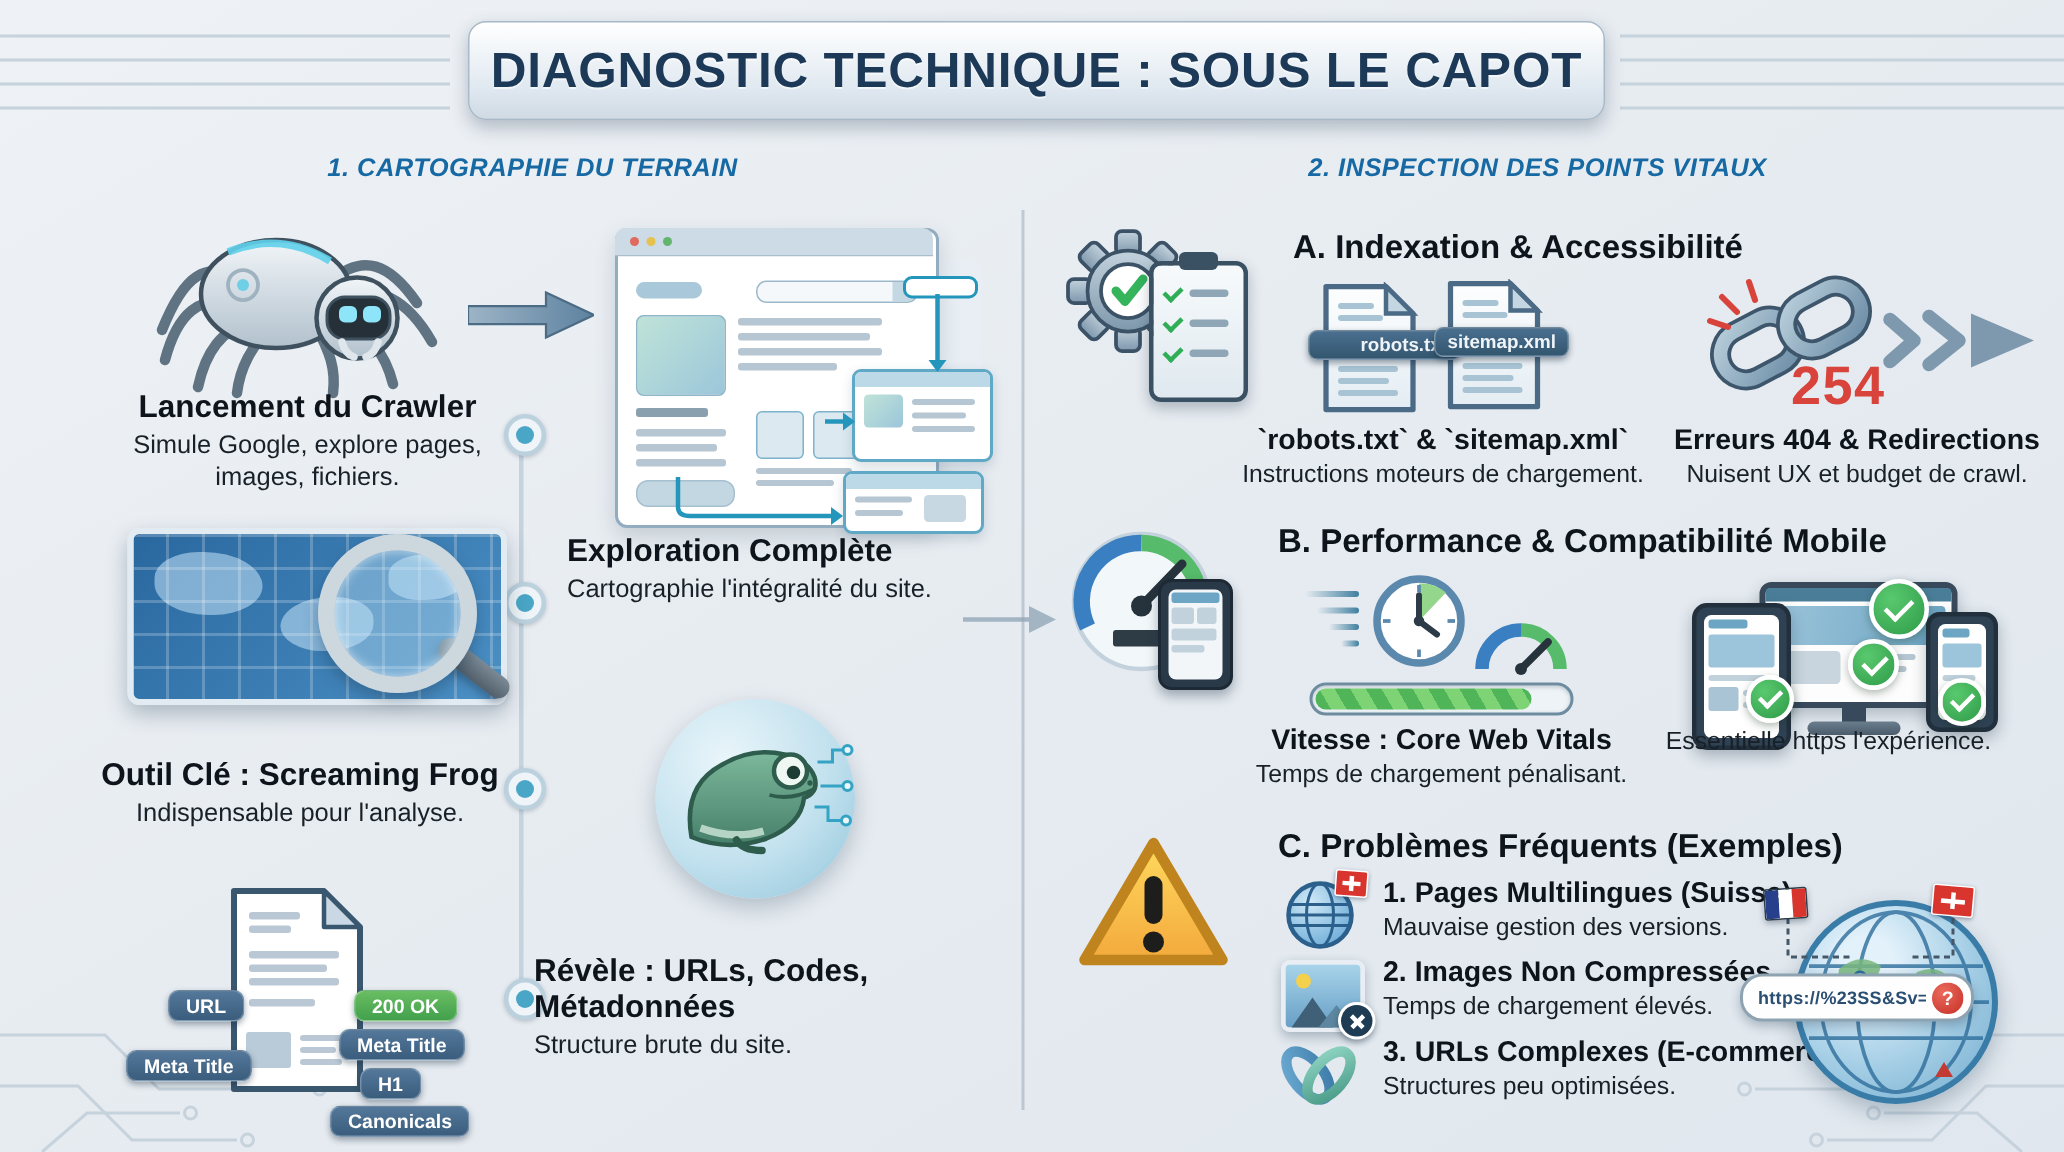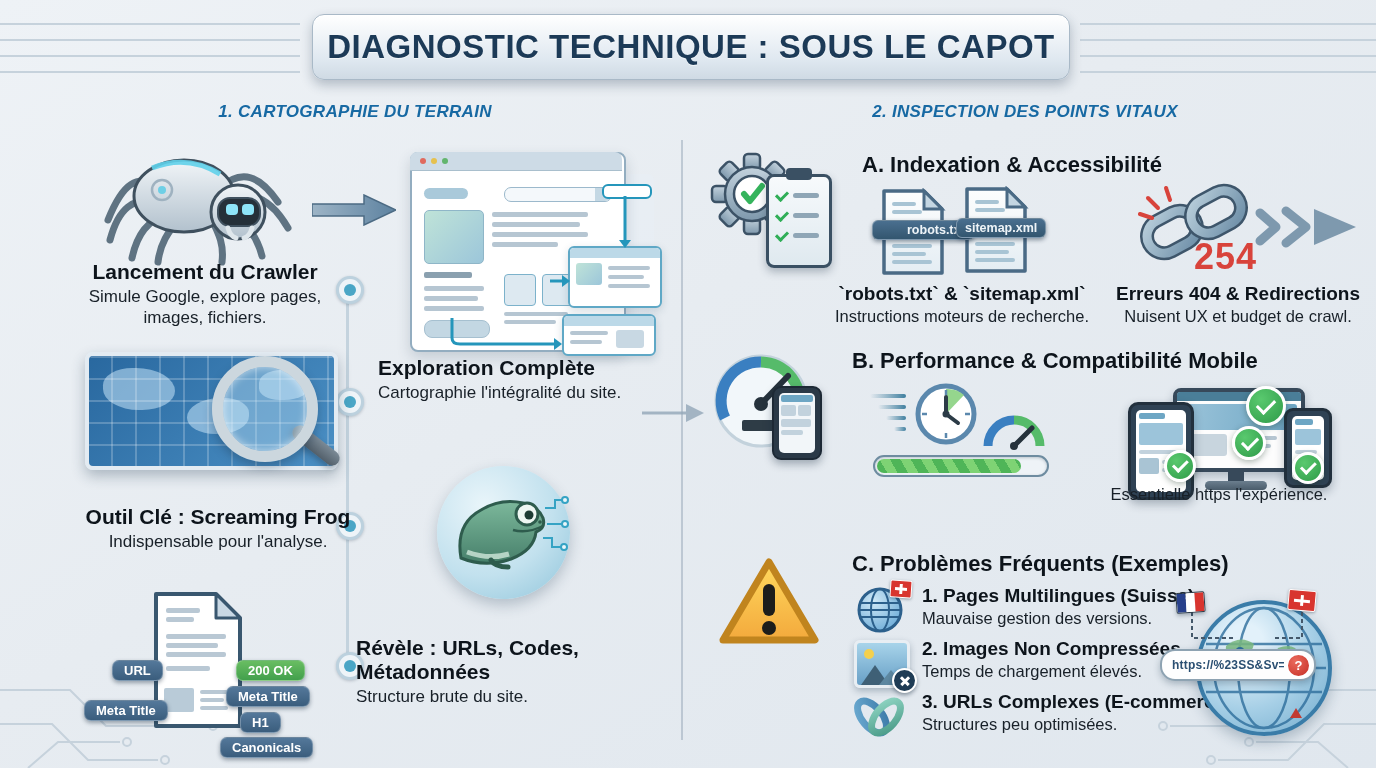--- a/index.html
+++ b/index.html
@@ -101,21 +101,21 @@
   .tag-url{left:112px;top:620px;}
   .tag-ok{left:236px;top:620px;}
   .tag-meta-r{left:226px;top:646px;}
   .tag-meta-l{left:84px;top:660px;}
   .tag-h1{left:240px;top:672px;}
   .tag-can{left:220px;top:697px;}
 
   
   .crawler-text{left:60px;top:260px;width:290px;}
   .exploration-text{left:378px;top:356px;width:300px;text-align:left;}
-  .tool-text{left:68px;top:505px;width:300px;}
+  .tool-text{left:50px;top:505px;width:300px;}
   .reveal-text{left:356px;top:636px;width:245px;text-align:left;}
 
   
   .sec-title{font-size:22px;font-weight:700;color:#0d141b;}
   .a-title{left:862px;top:152px;width:420px;}
   .b-title{left:852px;top:348px;width:480px;}
   .c-title{left:852px;top:551px;width:470px;}
 
   .gear-group{left:710px;top:152px;width:130px;height:125px;}
   .clipboard{left:56px;top:22px;width:60px;height:88px;background:linear-gradient(#f7fafc,#dfe9ef);
@@ -525,21 +525,21 @@
       <rect x="12" y="56" width="40" height="4" rx="2"></rect>
         <rect x="12" y="64" width="34" height="4" rx="2"></rect>
       <rect x="12" y="72" width="40" height="4" rx="2"></rect>
     </g>
   </svg>
   <div class="abs filelabel flab1">robots.txt</div>
   <div class="abs filelabel flab2">sitemap.xml</div>
 
   <div class="abs cap capA1">
     <div class="ttl">`robots.txt` &amp; `sitemap.xml`</div>
-    <div class="dsc">Instructions moteurs de recherche.</div>
+    <div class="dsc">Instructions moteurs de chargement.</div>
   </div>
 
   <svg class="abs chain" width="112" height="86" viewBox="0 0 112 86">
     <defs>
         <linearGradient id="gChain" x1="0" y1="0" x2="1" y2="1">
       <stop offset="0" stop-color="#b7cdda"></stop>
           <stop offset="1" stop-color="#6e8fa8"></stop>
         </linearGradient>
       </defs>
     <g transform="rotate(-28 34 50)">
@@ -609,20 +609,24 @@
     <circle cx="32" cy="32" r="3.5" fill="#2c3b47"></circle>
   </svg>
   <svg class="abs gauge-s" width="64" height="42" viewBox="0 0 64 42">
     <path d="M6,38 A26,26 0 0 1 32,12" stroke="#3a7fc1" stroke-width="9" fill="none"></path>
     <path d="M32,12 A26,26 0 0 1 58,38" stroke="#56bb6a" stroke-width="9" fill="none"></path>
     <line x1="32" y1="38" x2="50" y2="20" stroke="#26323c" stroke-width="5" stroke-linecap="round"></line>
     <circle cx="32" cy="38" r="4" fill="#26323c"></circle>
   </svg>
   <div class="abs pbar">
     <div class="pbar-fill"></div>
+  </div>
+  <div class="abs cap capB1">
+    <div class="ttl">Vitesse : Core Web Vitals</div>
+    <div class="dsc">Temps de chargement pénalisant.</div>
   </div>
 
   <div class="abs monitor">
     <span class="mon-hd"></span>
     <span class="mon-banner"></span>
     <span class="abs pline" style="left:60px;top:44px;width:40px;height:4px;"></span>
     <span class="abs pline" style="left:60px;top:52px;width:34px;height:4px;"></span>
     <span class="abs" style="left:6px;top:42px;width:44px;height:22px;background:#c8d5de;border-radius:3px;"></span>
   </div>
   <div class="abs mon-stand"></div>

